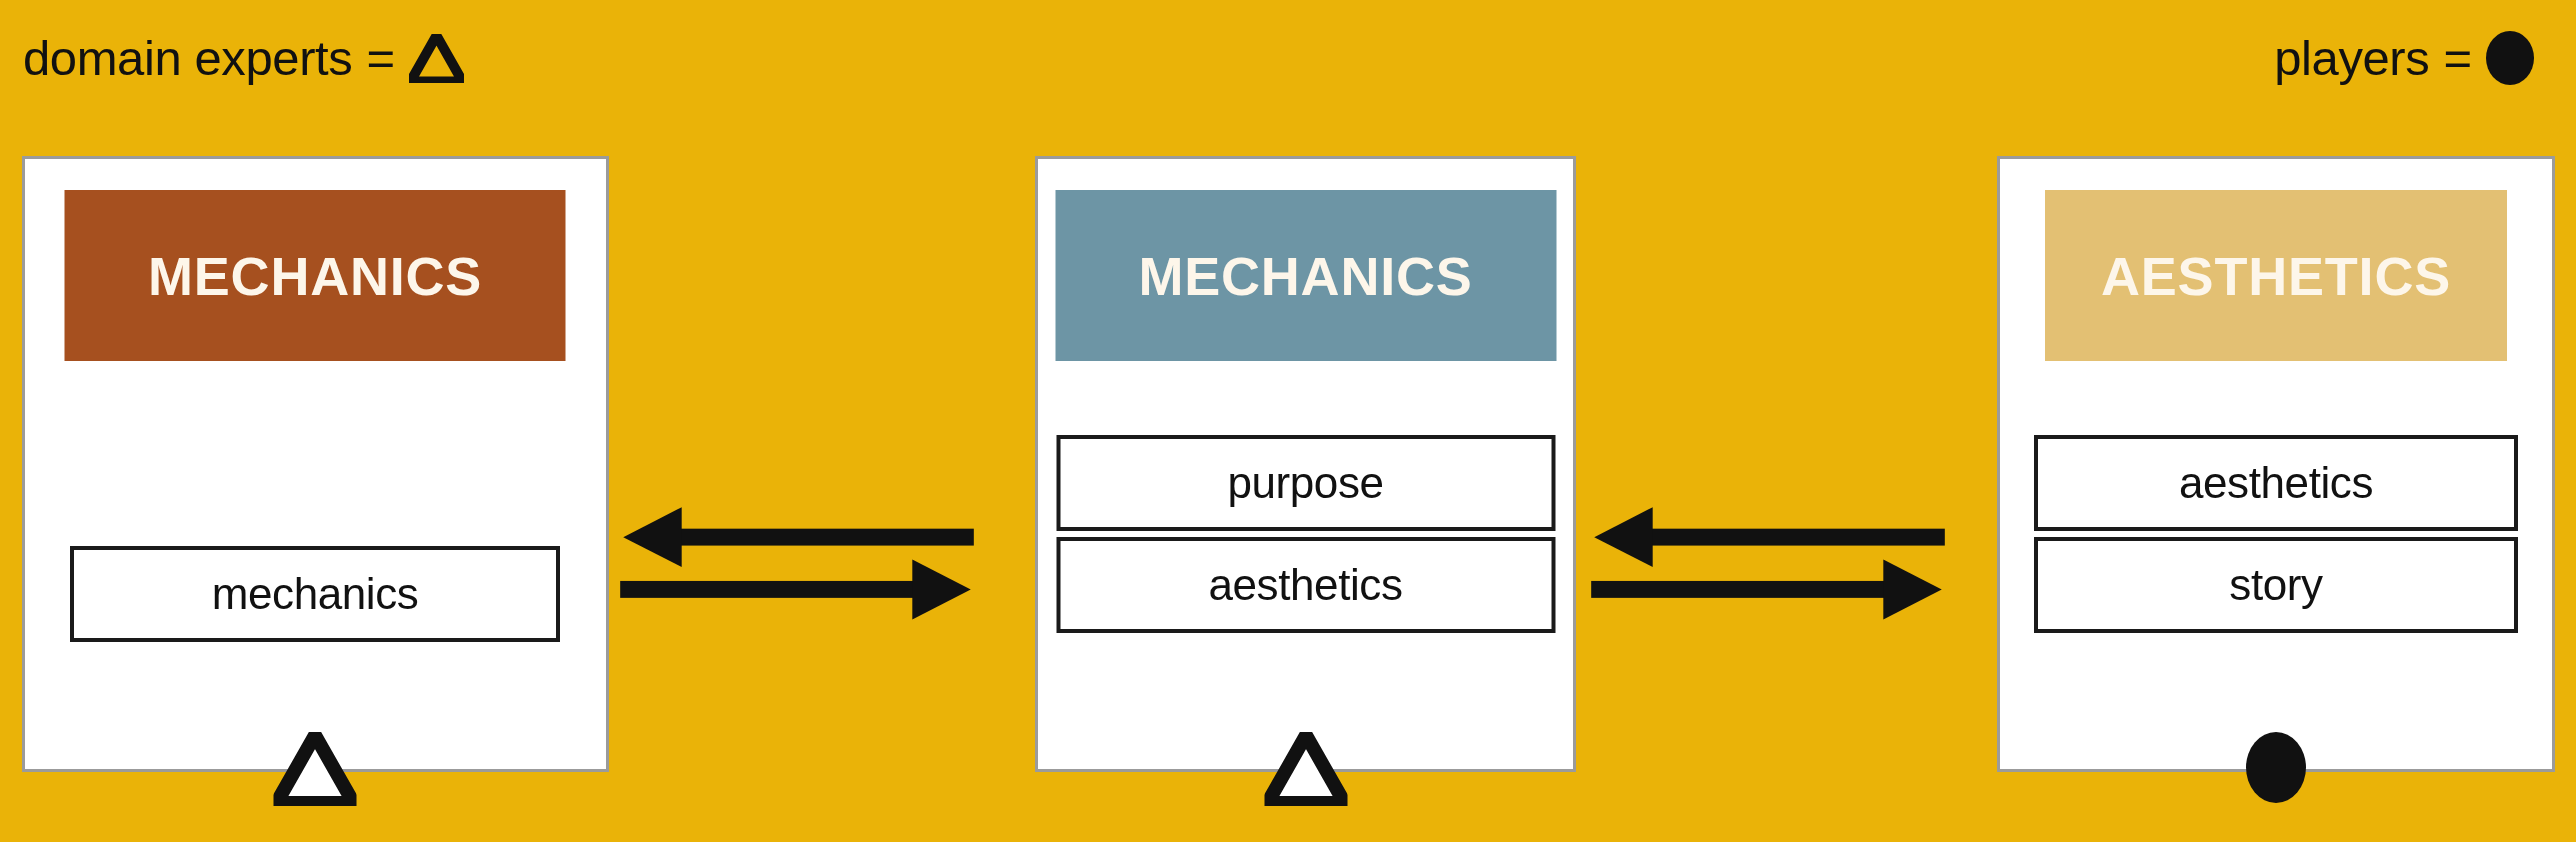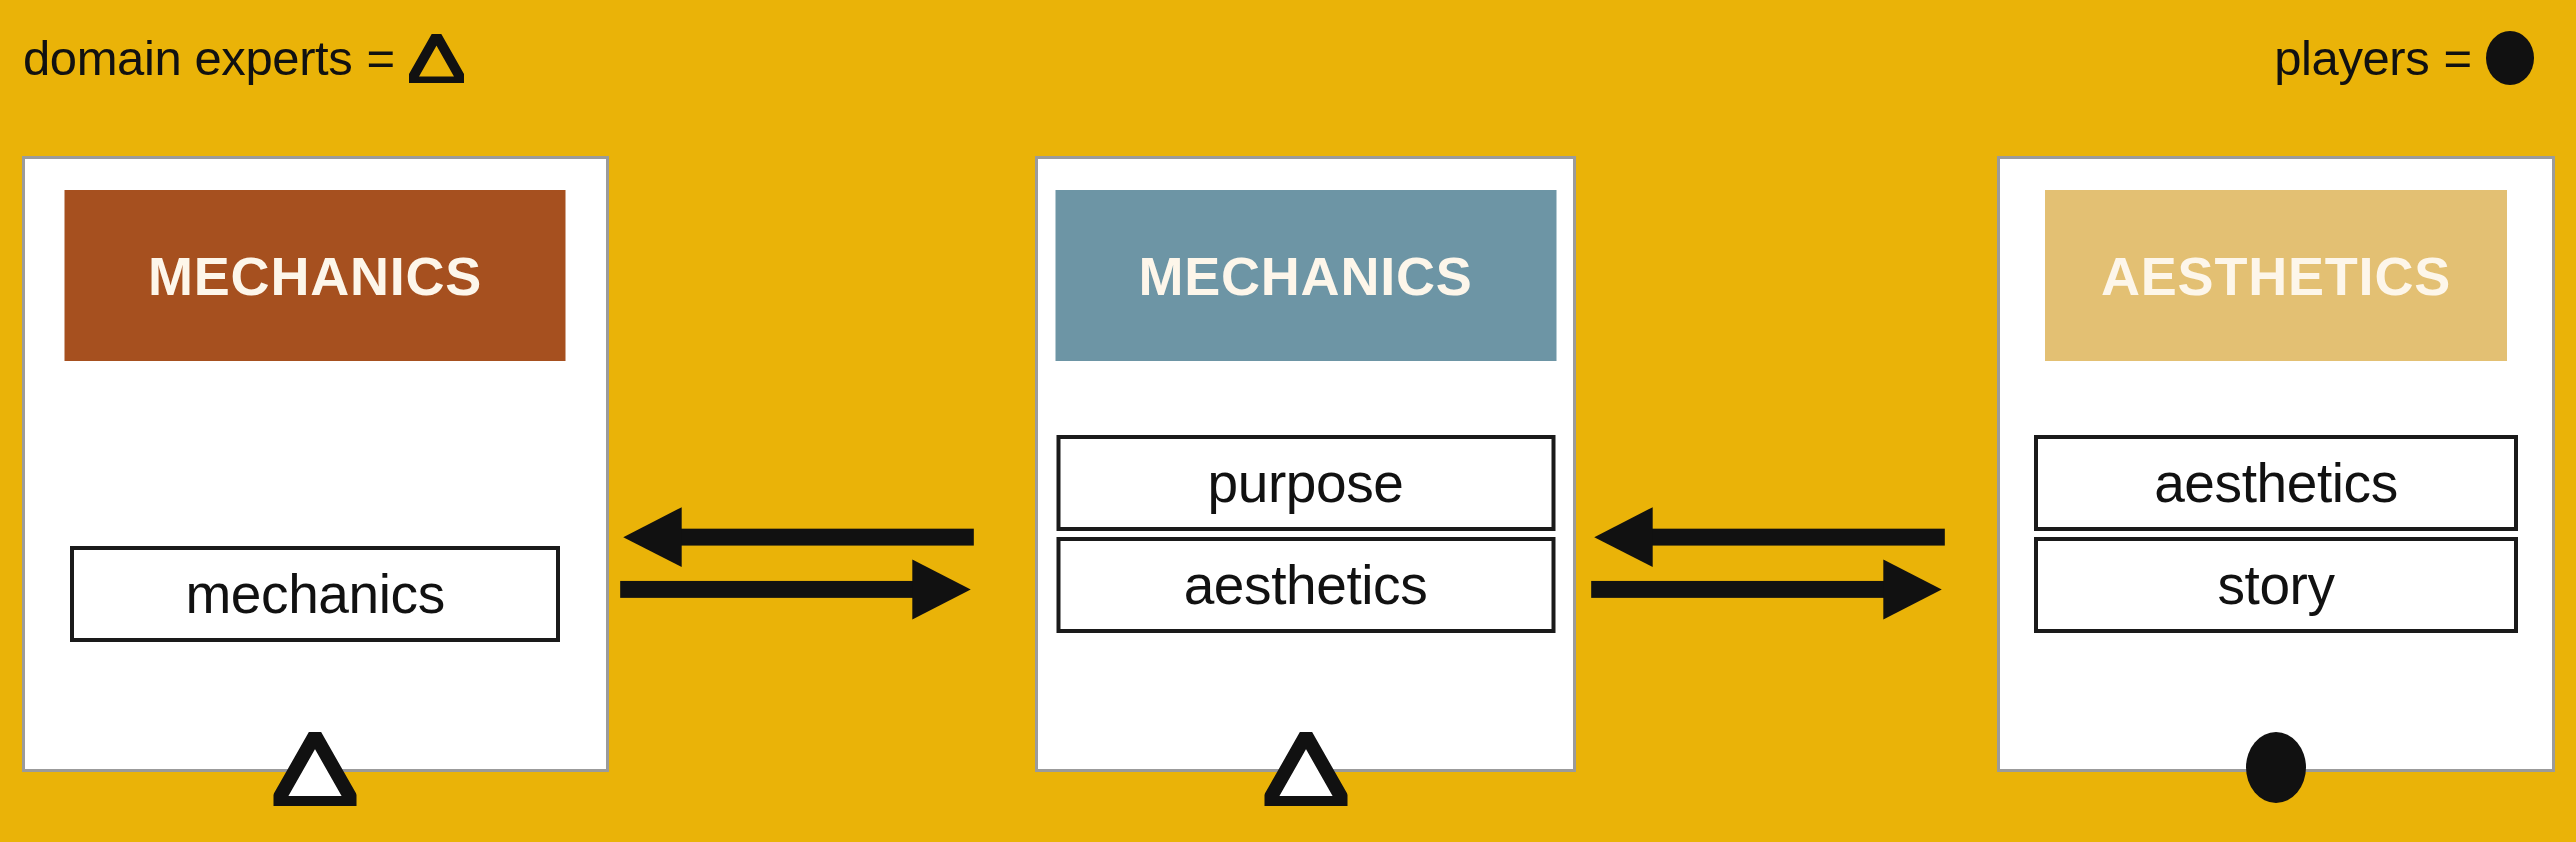--- a/index.html
+++ b/index.html
@@ -109,21 +109,21 @@
   .inner-box {
     border: 4.6px solid #1a1a1a;
     background: #ffffff;
     height: 96px;
     display: flex;
     align-items: center;
     justify-content: center;
     box-sizing: border-box;
   }
   .inner-box span {
-    font-size: 55px;
+    font-size: 44px;
     color: #111111;
     line-height: 1;
     letter-spacing: -0.4px;
   }
 
   
   .marker {
     position: absolute;
     left: 50%;
     transform: translateX(-50%);

